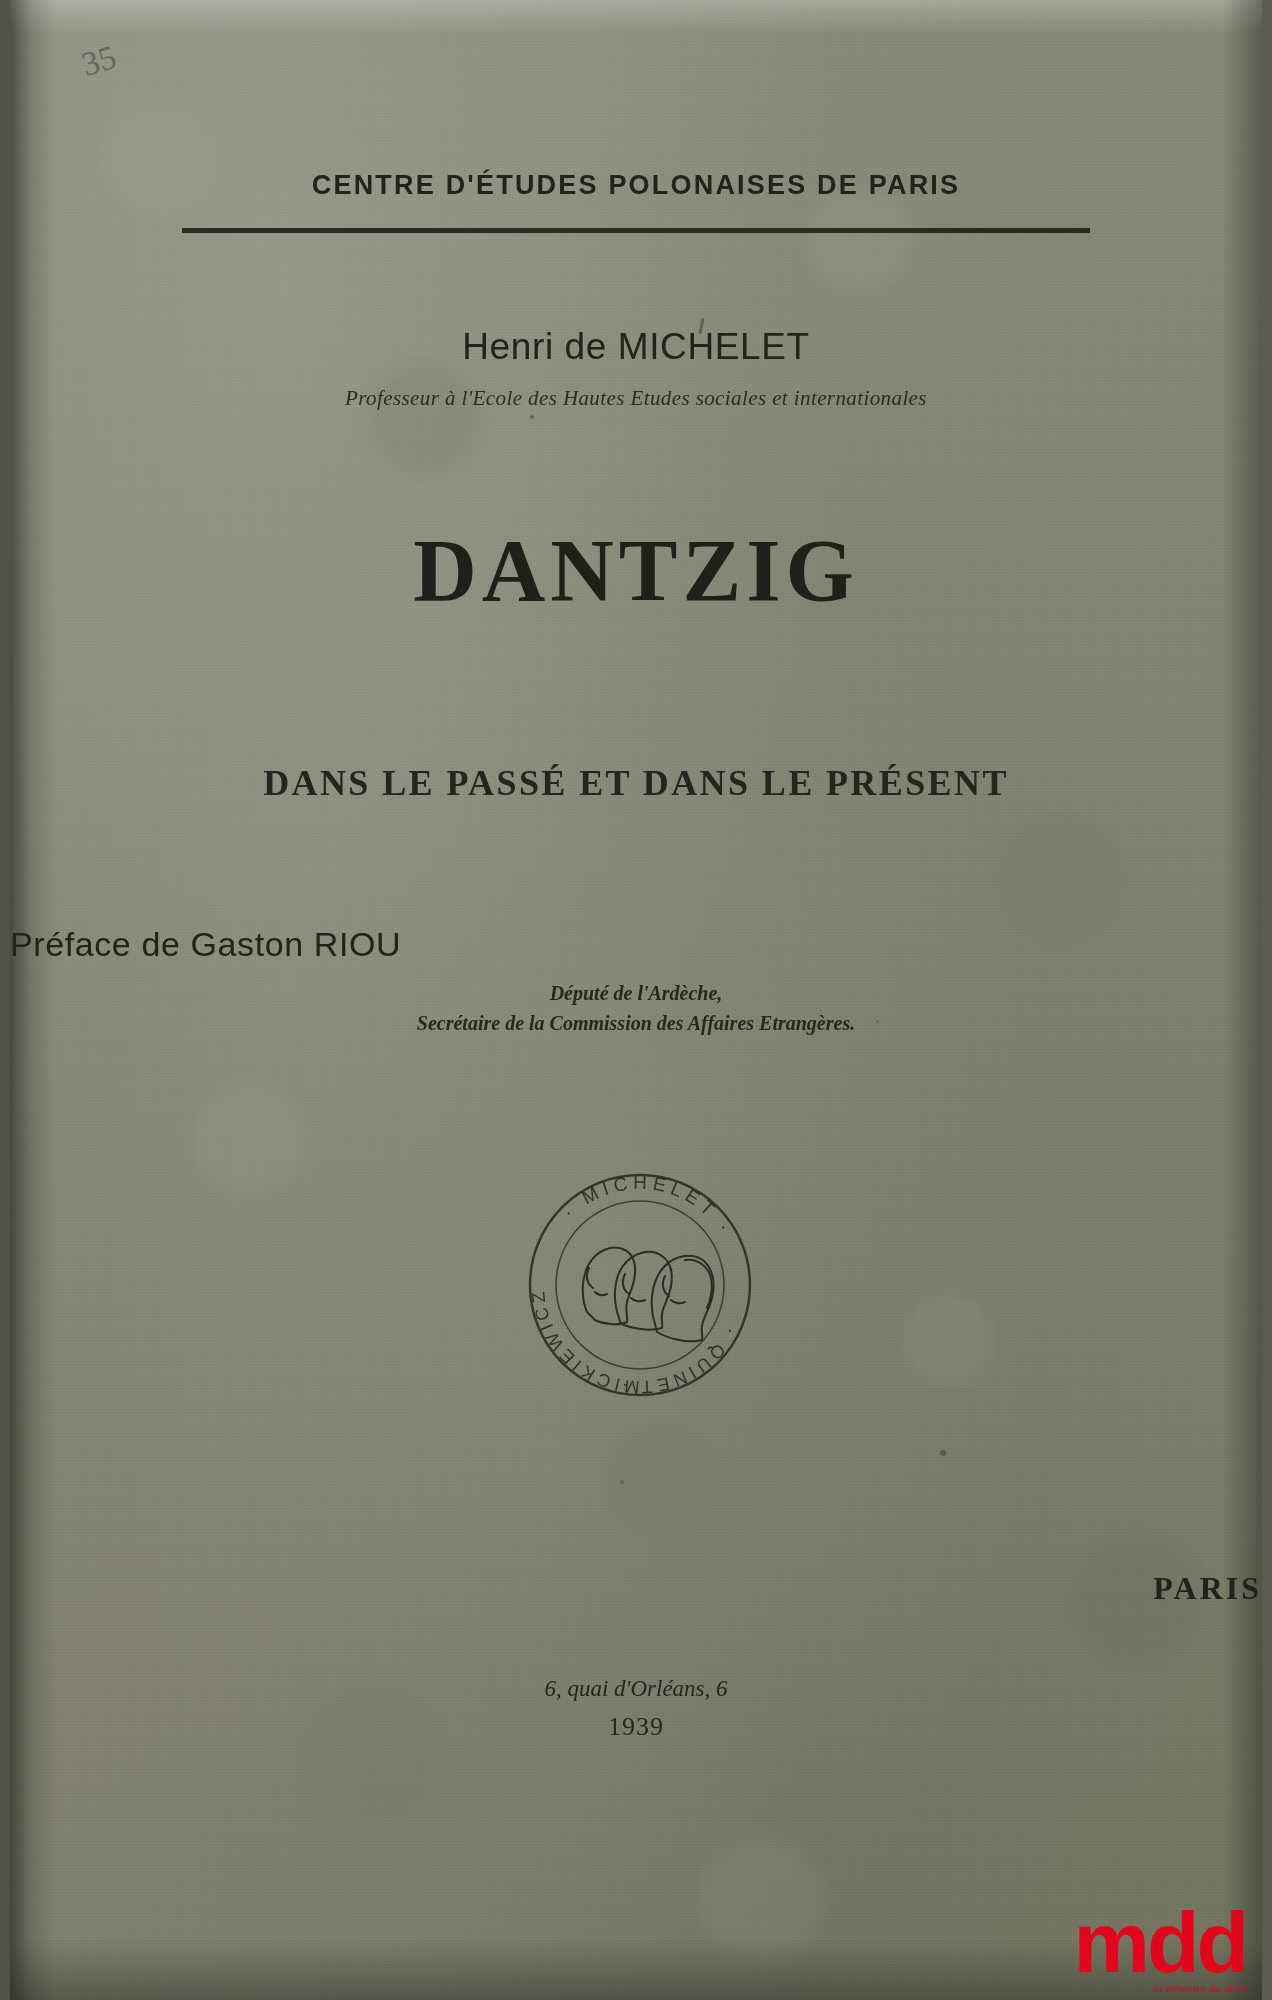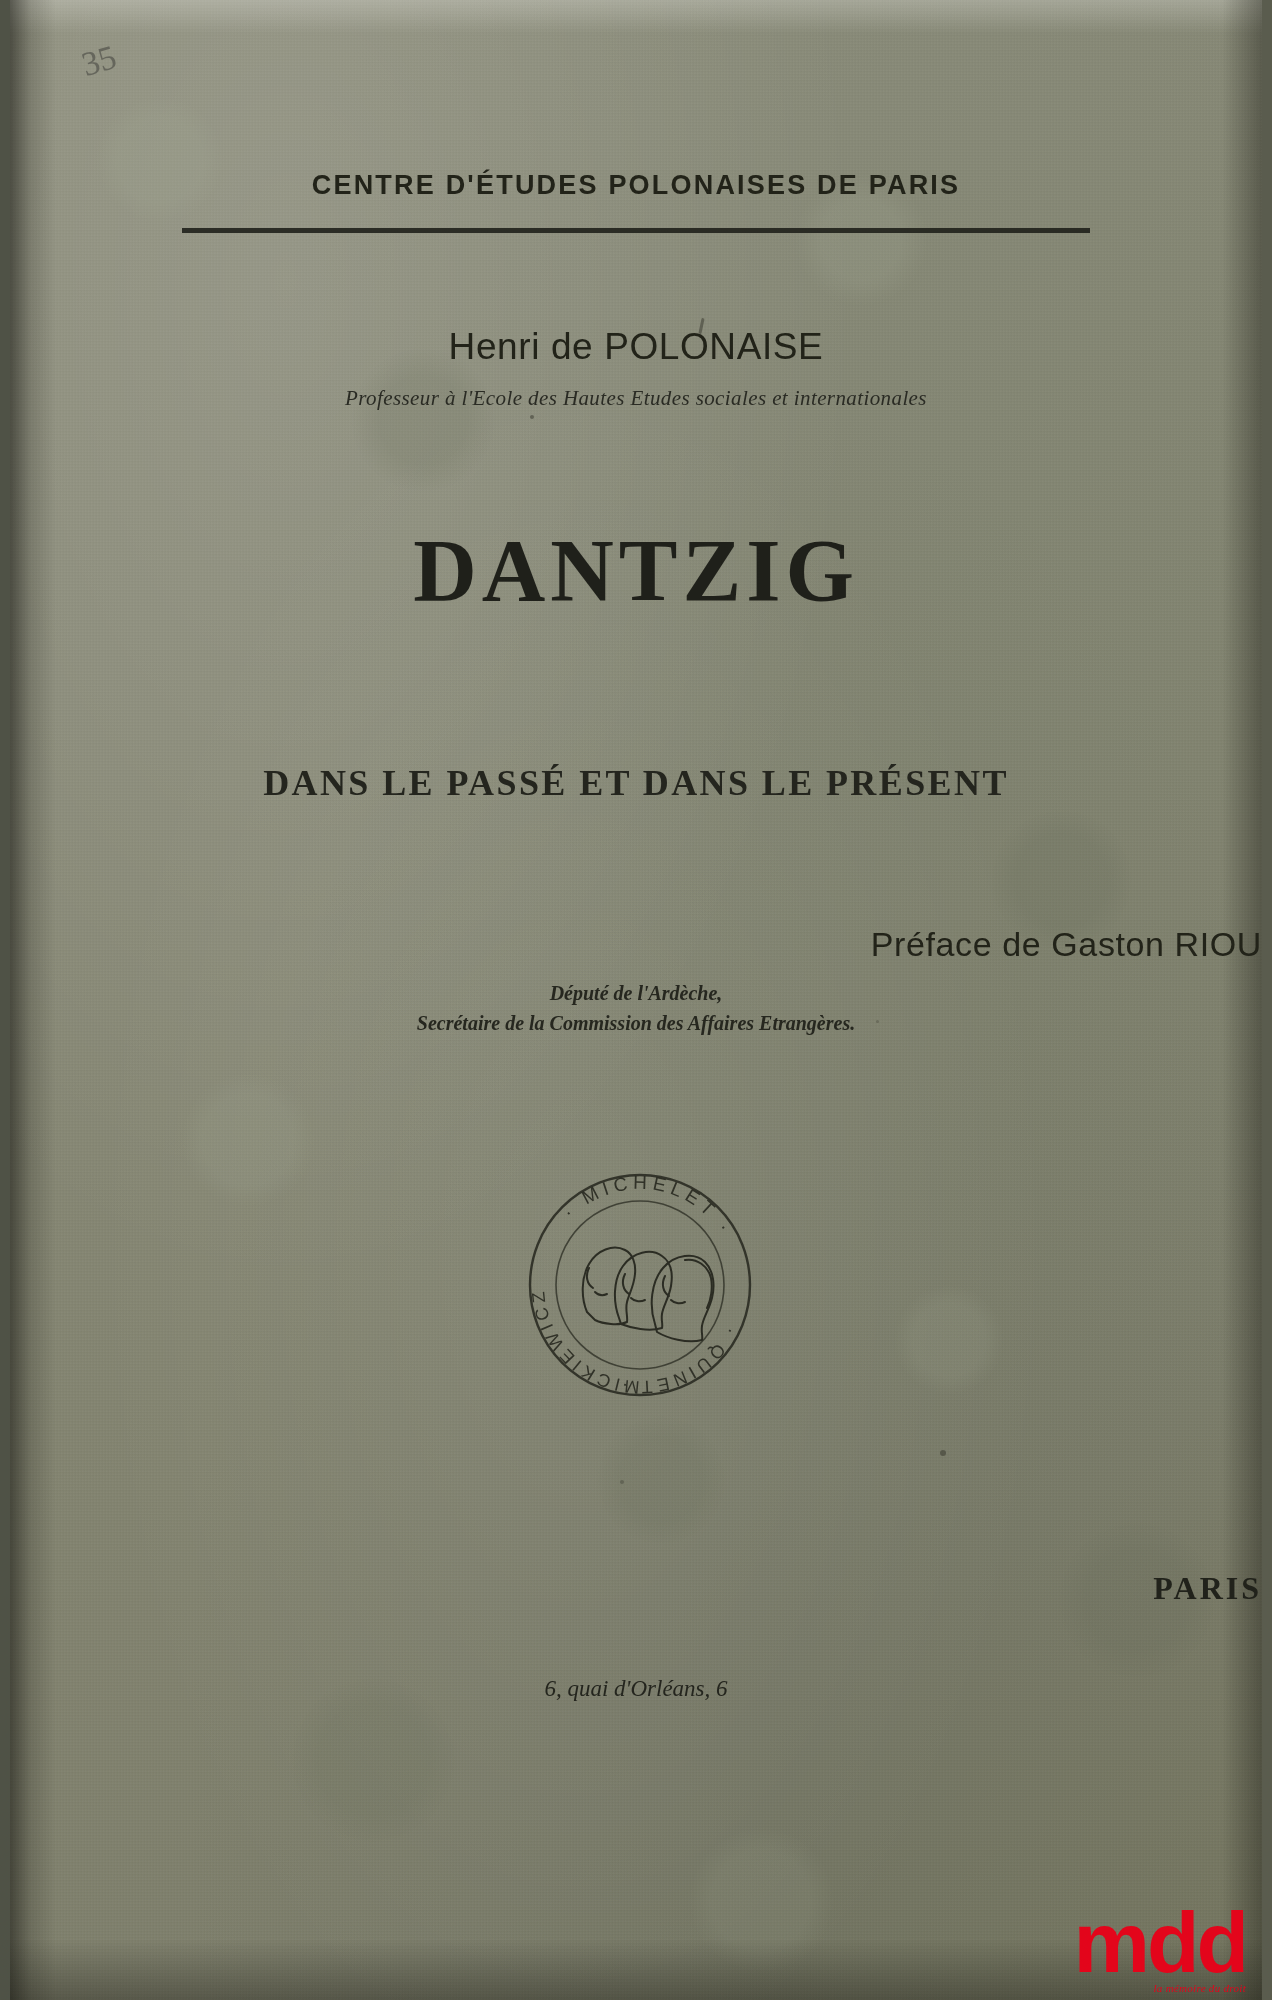--- a/index.html
+++ b/index.html
@@ -188,21 +188,21 @@
     font-size: 36px;
     font-weight: bold;
     letter-spacing: 2.4px;
     color: #24251e;
   }
 
   .preface {
     position: absolute;
     left: 0; right: 0;
     top: 925px;
-    text-align: right;
+    text-align: left;
     font-family: "Liberation Sans", sans-serif;
     font-size: 34px;
     letter-spacing: .6px;
     color: #222319;
   }
   .preface-sub1 {
     position: absolute;
     left: 0; right: 0;
     top: 982px;
     text-align: center;
@@ -332,21 +332,21 @@
     <div class="speck" style="left:690px; top:318px; width:3px; height:16px; border-radius:2px; transform:rotate(12deg);"></div>
     <div class="speck" style="left:930px; top:1450px; width:6px; height:6px;"></div>
     <div class="speck" style="left:610px; top:1480px; width:4px; height:4px; opacity:.7;"></div>
     <div class="speck" style="left:866px; top:1020px; width:3px; height:3px; opacity:.6;"></div>
 
     <div class="pencil-mark">35</div>
 
     <div class="publisher-line ink">CENTRE D'ÉTUDES POLONAISES DE PARIS</div>
     <div class="rule"></div>
 
-    <div class="author ink">Henri de POLONAISE</div>
+    <div class="author ink">Henri de MICHELET</div>
     <div class="author-sub ink">Professeur à l'Ecole des Hautes Etudes sociales et internationales</div>
 
     <div class="title-main">DANTZIG</div>
     <div class="title-sub2">DANS LE PASSÉ ET DANS LE PRÉSENT</div>
 
     <div class="preface ink">Préface de Gaston RIOU</div>
     <div class="preface-sub1 ink">Député de l'Ardèche,</div>
     <div class="preface-sub2 ink">Secrétaire de la Commission des Affaires Etrangères.</div>
 
     <div class="emblem">
@@ -387,19 +387,20 @@
                    C172,184 152,178 142,172 Z"></path>
           <path d="M150,116 C146,124 148,132 154,136"></path>
           <path d="M156,140 C160,144 166,144 170,142"></path>
           <path d="M170,100 C182,98 193,106 196,118 C198,128 196,140 192,148"></path>
         </g>
       </svg>
     </div>
 
     <div class="imprint-city">PARIS</div>
     <div class="imprint-addr">6, quai d'Orléans, 6</div>
+    <div class="imprint-year">1939</div>
 
     <div class="logo">
       <div class="logo-mark">mdd</div>
       <div class="logo-caption">la mémoire du droit</div>
     </div>
   </div>
 </div>
 
 </body></html>

